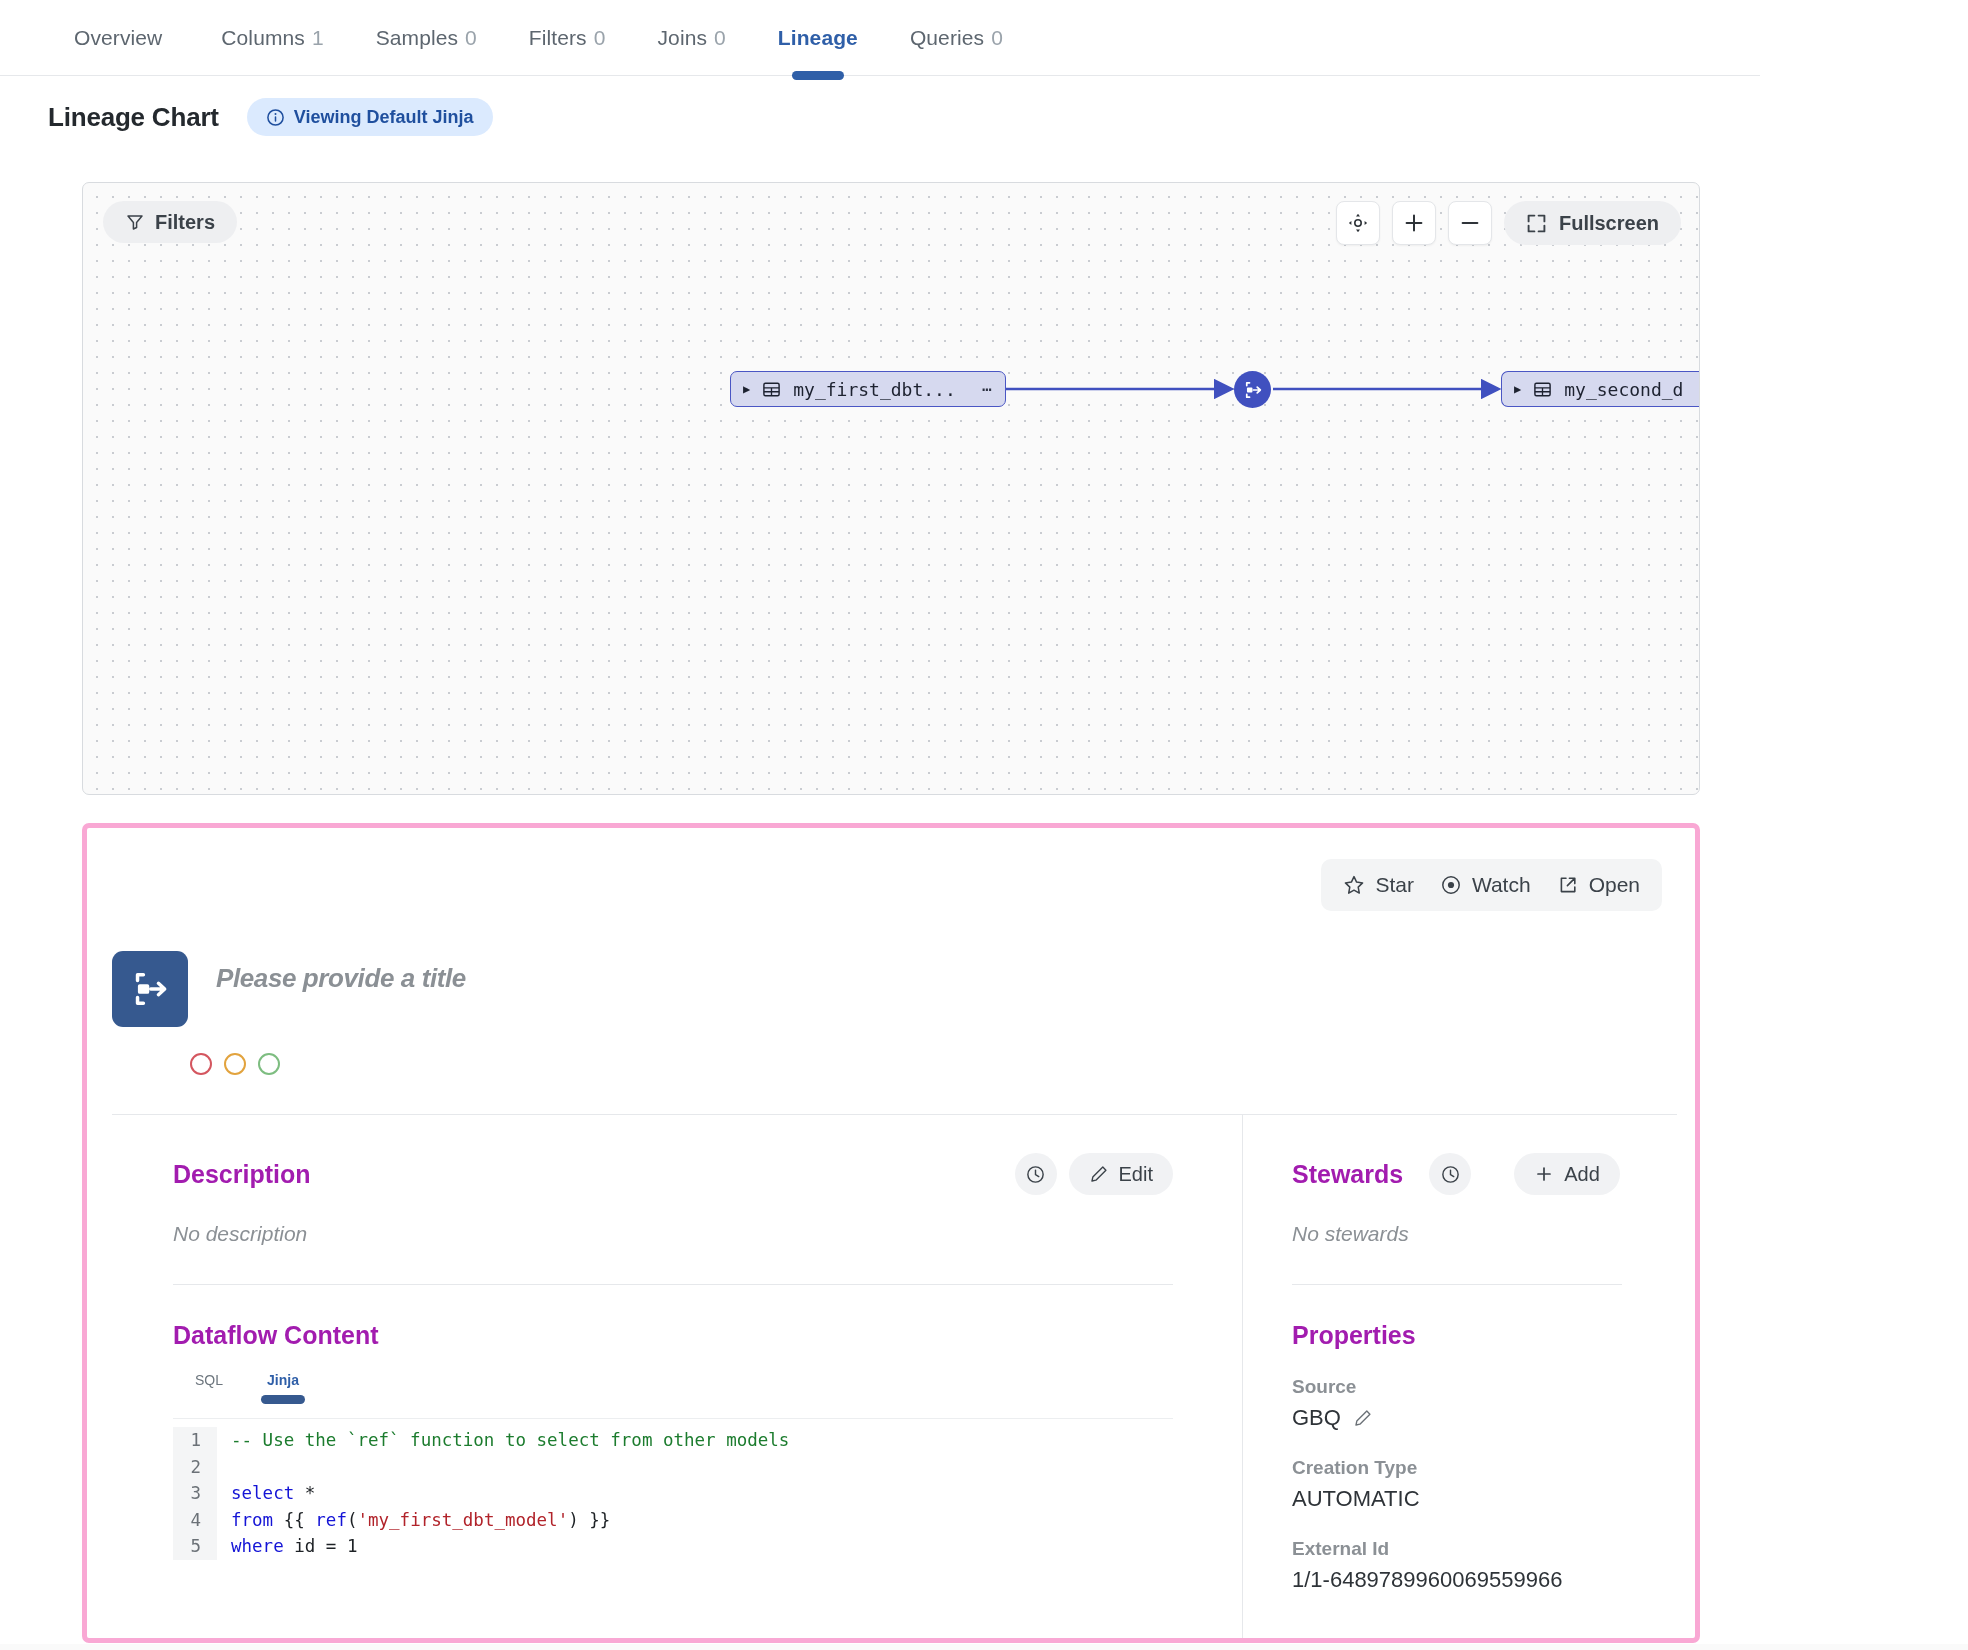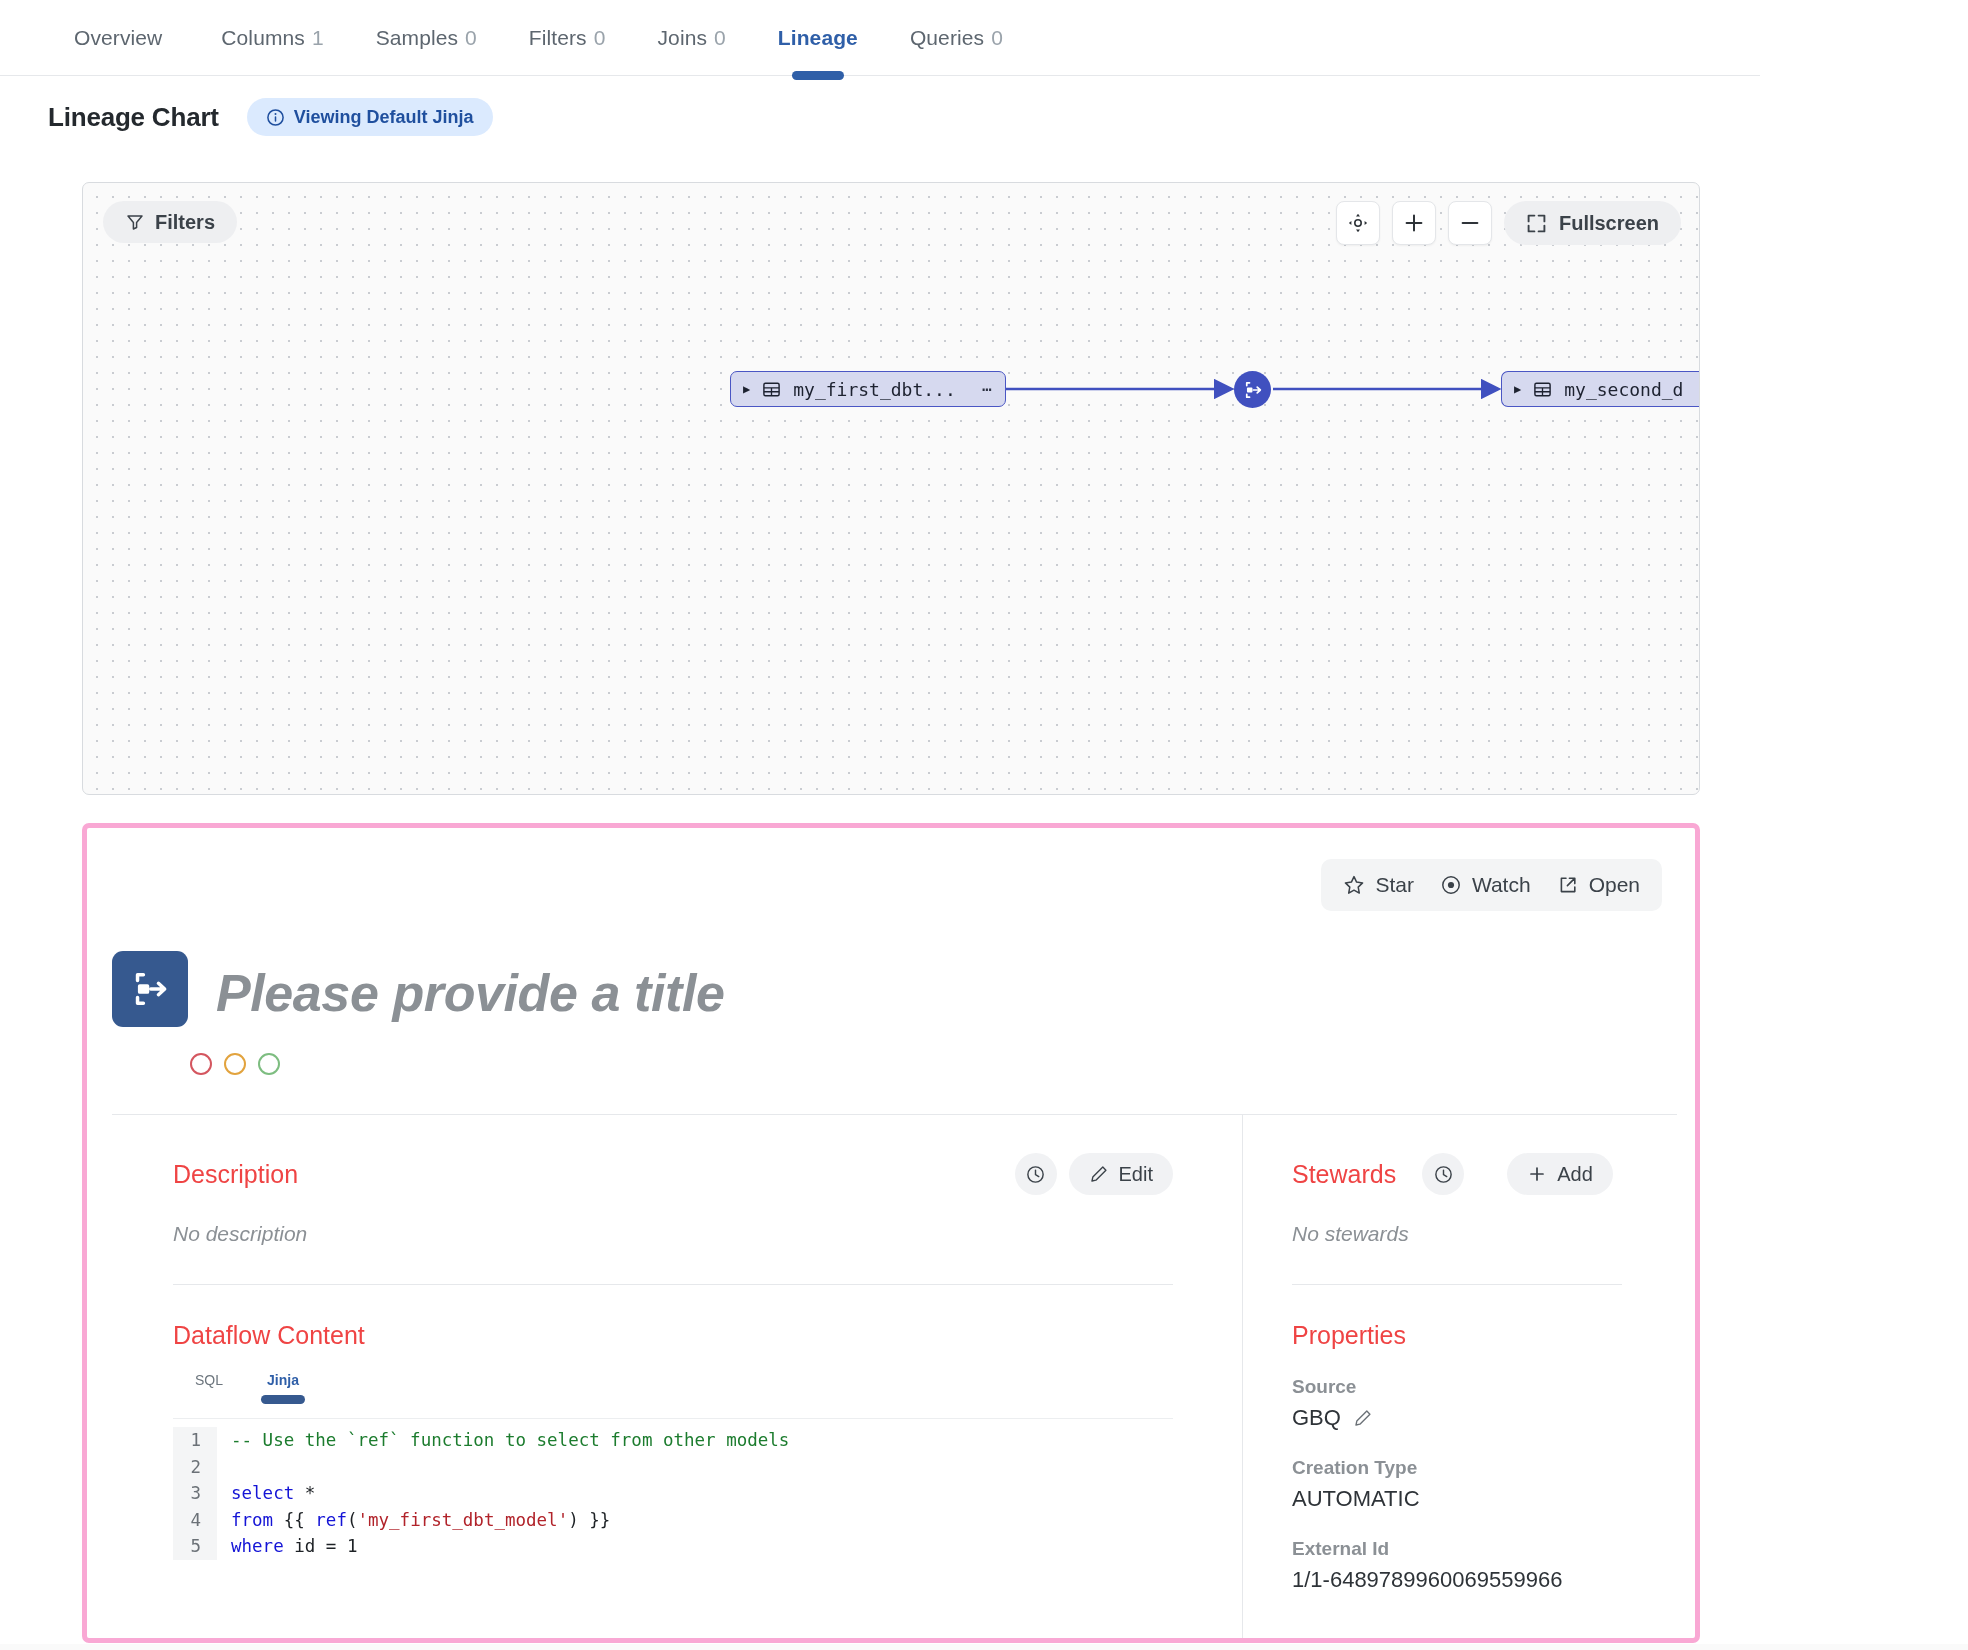--- a/index.html
+++ b/index.html
@@ -99,34 +99,34 @@
     background: #f3f4f5; display: flex; align-items: center; padding: 0 22px; gap: 26px;
   }
   .swo { display: flex; align-items: center; gap: 10px; font-size: 21px; color: #3b4249; cursor: pointer; }
 
   .title-row { position: absolute; left: 25px; top: 123px; display: flex; align-items: flex-start; gap: 28px; }
   .app-icon {
     width: 76px; height: 76px; border-radius: 11px; background: #36598f;
     display: flex; align-items: center; justify-content: center;
   }
   .big-title {
-    font-size: 52px; font-style: italic; font-weight: 700; color: #8b9095;
+    font-size: 26px; font-style: italic; font-weight: 700; color: #8b9095;
     letter-spacing: -.4px; padding-top: 12px;
   }
   .dots-row { position: absolute; left: 103px; top: 225px; display: flex; gap: 12px; }
   .tl { width: 22px; height: 22px; border-radius: 50%; border: 2.4px solid #000; background: transparent; }
 
   .hsep { position: absolute; left: 25px; top: 286px; width: 1565px; height: 1px; background: #e6e8eb; }
   .vsep { position: absolute; left: 1155px; top: 286px; width: 1px; height: 534px; background: #e6e8eb; }
 
   .col-left { position: absolute; left: 86px; top: 325px; width: 1000px; }
   .col-right { position: absolute; left: 1205px; top: 325px; width: 330px; }
 
   .sec-head { display: flex; align-items: center; }
-  .sec-title { font-size: 25px; font-weight: 400; color: #ef4444; }
+  .sec-title { font-size: 25px; font-weight: 700; color: #a21caf; }
   .sec-tools { margin-left: auto; display: flex; align-items: center; gap: 12px; }
   .sec-tools.inline { margin-left: 26px; gap: 43px; }
   .round-icon {
     width: 42px; height: 42px; border-radius: 21px; background: #f1f2f4;
     display: flex; align-items: center; justify-content: center; cursor: pointer;
   }
   .pill-btn {
     height: 42px; border-radius: 21px; background: #f1f2f4; display: flex; align-items: center;
     gap: 10px; padding: 0 20px; font-size: 20px; color: #3b4249; cursor: pointer;
   }

